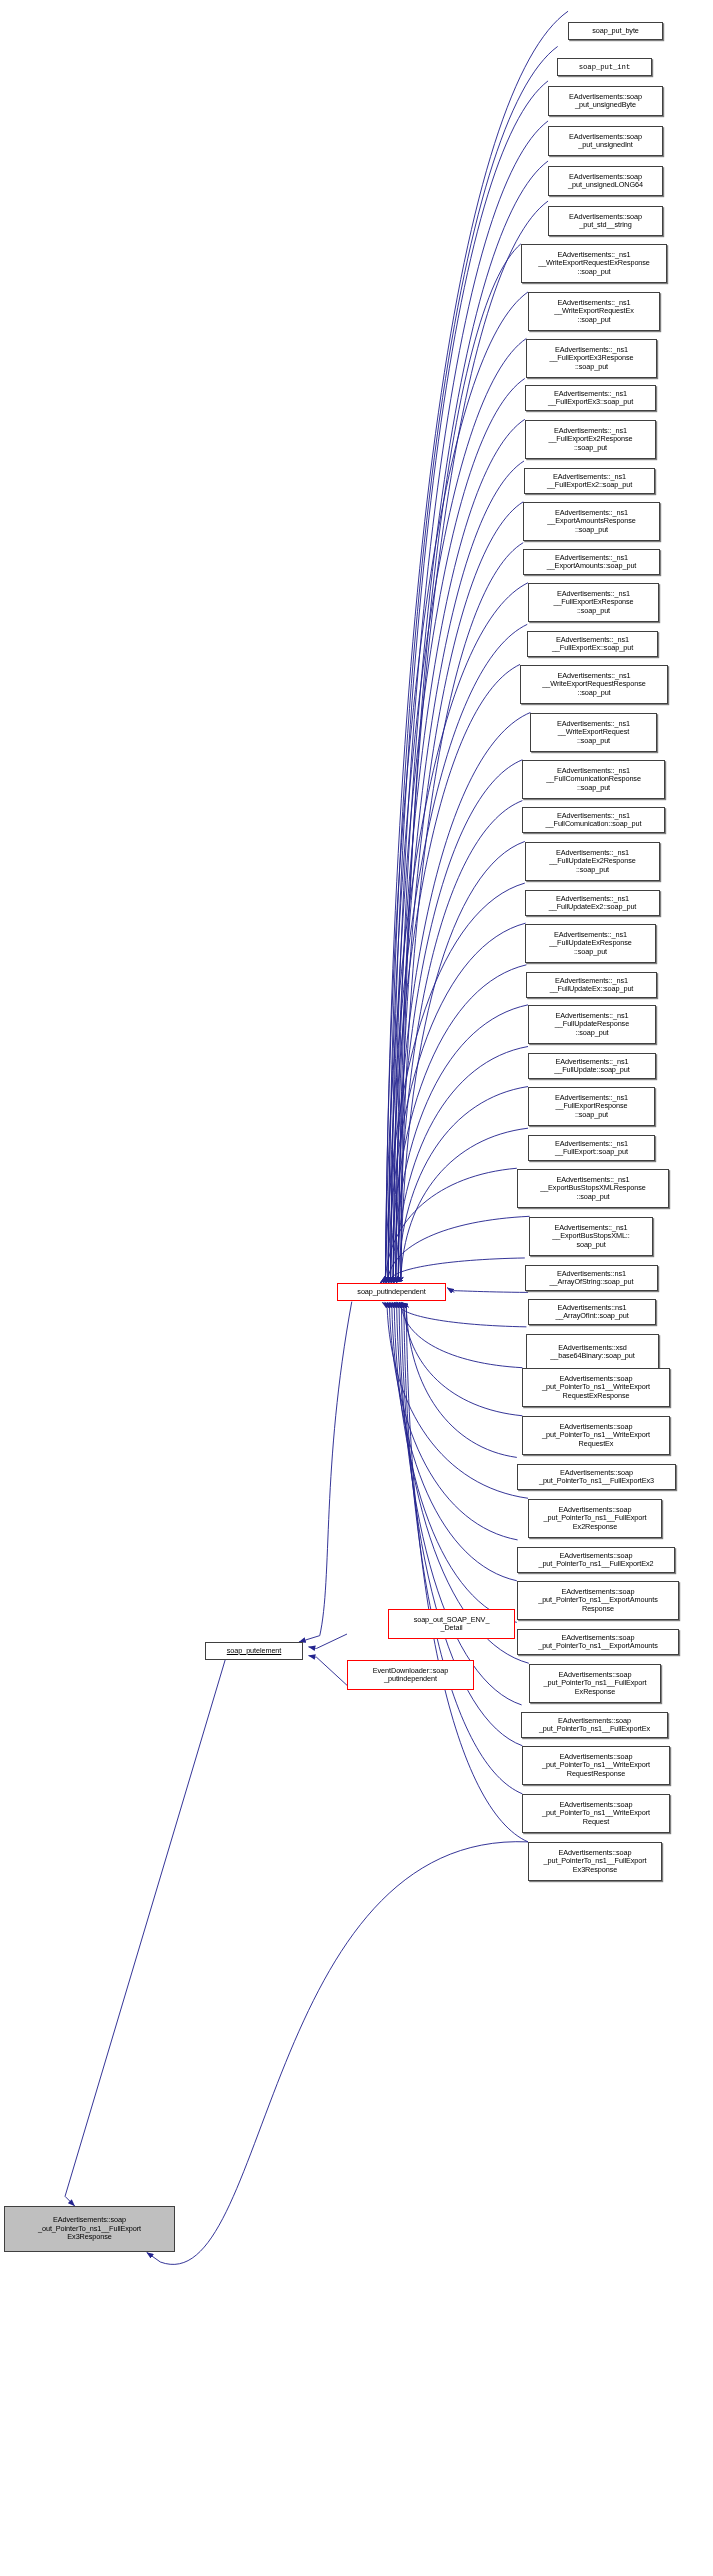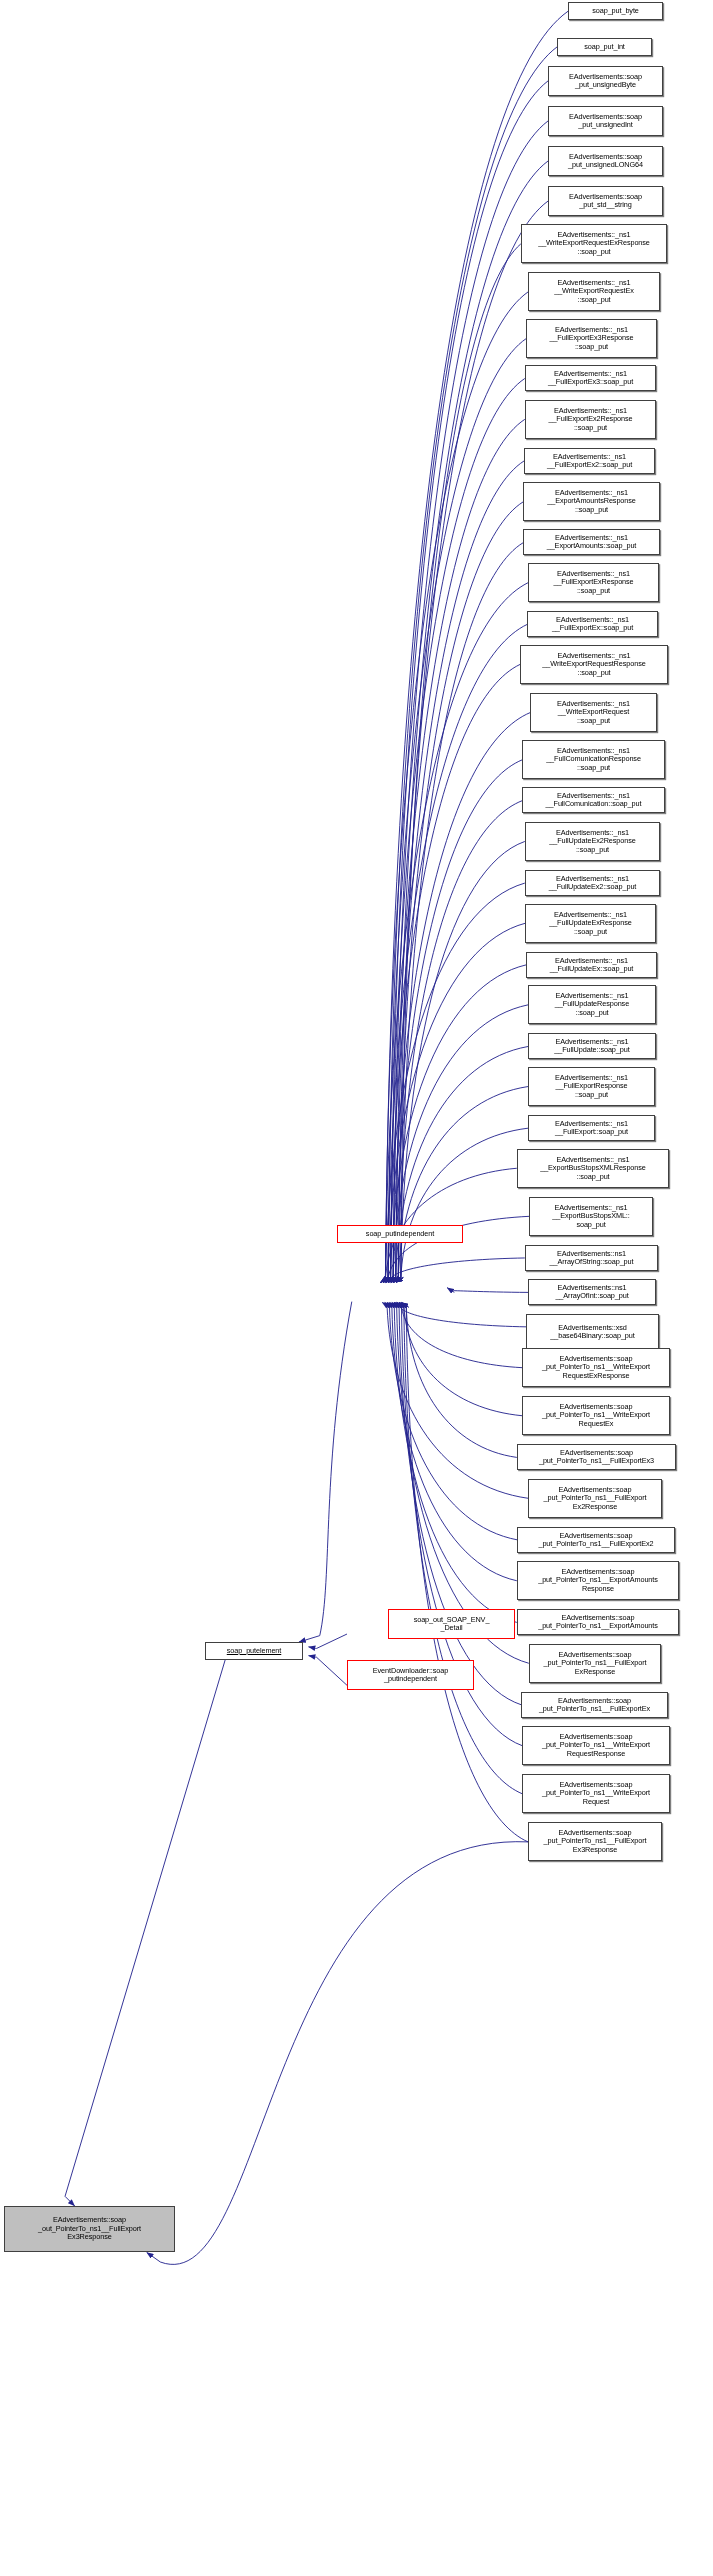--- a/index.html
+++ b/index.html
@@ -33,20 +33,21 @@
     font-size:7.3px;
     line-height:8.5px;
     color:#000000;
     letter-spacing:-0.1px;
     padding:0.8px 1.6px;
     white-space:pre-line;
     z-index:5;
   }
   .node.shadow{
     box-shadow:1.2px 1.2px 0 0 #7f7f7f;
+    margin-top:20px;
   }
   .node.red{
     border:0.8px solid #ff0000;
   }
   .node.root{
     background:#bfbfbf;
     border:0.8px solid #404040;
   }
 </style>
 </head>
@@ -163,31 +164,31 @@
         <path d="M200,2824 L183,2812" marker-end="url(#arr)"></path>
       </g>
   </svg>
 
   <div class="node root" id="node-root" style="left:4px;top:2206px;width:171px;height:46px;">EAdvertisements::soap
 _out_PointerTo_ns1__FullExport
 Ex3Response</div>
 
   <div class="node" id="node-putelement" style="left:205px;top:1642px;width:98px;height:17.6px;text-decoration:underline;">soap_putelement</div>
 
-  <div class="node red" id="node-putindependent" style="left:337px;top:1225px;width:126px;height:18.4px;">soap_putindependent</div>
+  <div class="node red" id="node-putindependent" style="left:337px;top:1283px;width:109px;height:18.4px;">soap_putindependent</div>
 
   <div class="node red" id="node-hl-0" style="left:347px;top:1609px;width:127px;height:30px;margin-left:41px;">soap_out_SOAP_ENV_
 _Detail</div>
 
   <div class="node red" id="node-hl-1" style="left:347px;top:1660px;width:127px;height:30px;">EventDownloader::soap
 _putindependent</div>
 
   <div id="caller-column">
       <div class="node shadow" style="left: 568px; top: 2.4px; width: 95px; height: 17.6px;">soap_put_byte</div>
-      <div class="node shadow" style="left: 557px; top: 38px; width: 95px; height: 17.6px;">soap_put_int</div>
+      <div class="node shadow" style="left: 557px; top: 38px; width: 95px; height: 17.6px; font-family: Liberation Mono, monospace;">soap_put_int</div>
       <div class="node shadow" style="left: 548px; top: 66px; width: 115px; height: 30px;">EAdvertisements::soap
 _put_unsignedByte</div>
       <div class="node shadow" style="left: 548px; top: 106px; width: 115px; height: 30px;">EAdvertisements::soap
 _put_unsignedInt</div>
       <div class="node shadow" style="left: 548px; top: 146px; width: 115px; height: 30px;">EAdvertisements::soap
 _put_unsignedLONG64</div>
       <div class="node shadow" style="left: 548px; top: 186px; width: 115px; height: 30px;">EAdvertisements::soap
 _put_std__string</div>
       <div class="node shadow" style="left: 521px; top: 224px; width: 146px; height: 39px;">EAdvertisements::_ns1
 __WriteExportRequestExResponse

